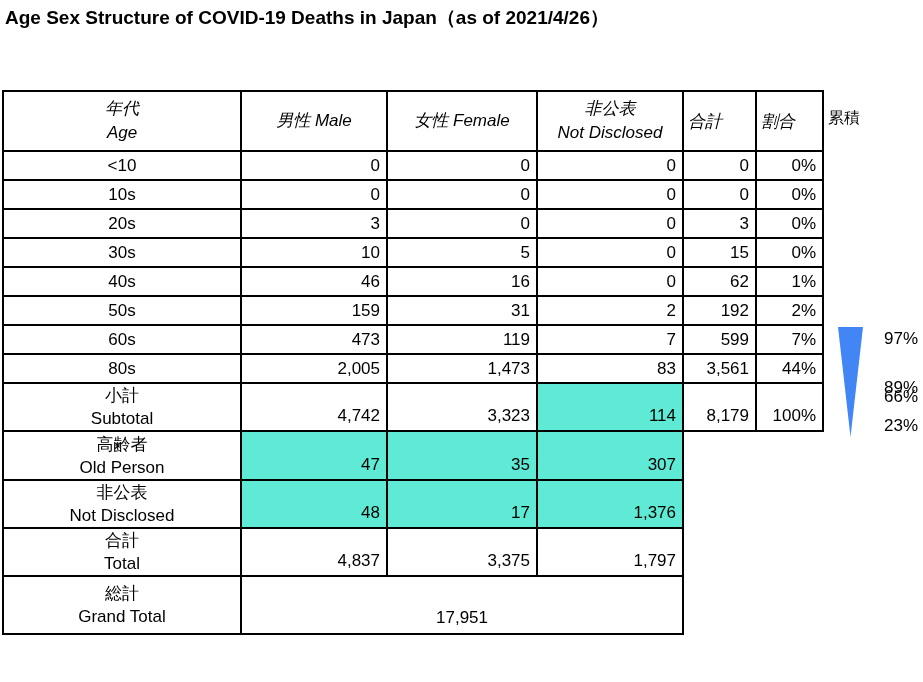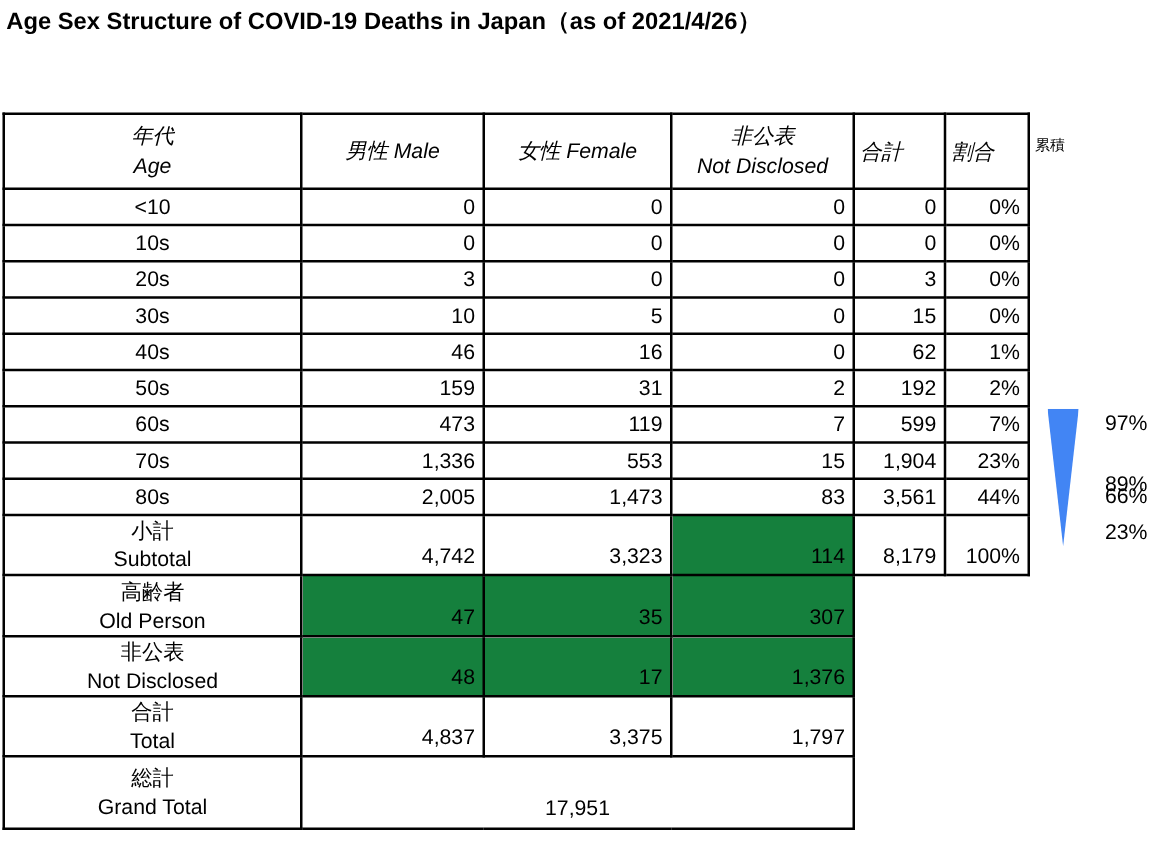--- a/index.html
+++ b/index.html
@@ -19,29 +19,29 @@
   td, th { border:2px solid #000; font-size:17px; font-weight:normal; overflow:hidden; }
   tr.hdr { height:60px;font-style:italic; }
   tr.age-row { height:29px; }
   tr.sum2 { height:48px; }
   th.center { text-align:center; vertical-align:middle; line-height:24px; }
   th.left { text-align:left; vertical-align:middle; padding-left:4px; }
   td.age { text-align:center; vertical-align:middle; }
   td.num { text-align:right; vertical-align:middle; padding-right:6px; }
   tr.sum2 td.num { vertical-align:bottom; padding-bottom:4px; }
   td.label2 { text-align:center; vertical-align:middle; line-height:23px; }
-  td.shade { background:#15803d;padding-left:40px; }
+  td.shade { background:#5eead4;padding-left:40px; }
   td.ghost { border:none; background:transparent; }
   td.grand-val { text-align:center; vertical-align:bottom; padding-bottom:5px; }
   .triangle {
     position:absolute; left:838px; top:327px; width:25px; height:110px;
     background:#4285F4;
     clip-path:polygon(0 0, 100% 0, 50% 100%);
   }
-  .cum-label { position:absolute; left:828px; top:108px; font-size:12px; }
+  .cum-label { position:absolute; left:828px; top:108px; font-size:16px; }
   .cum {
     position:absolute; left:868px; width:50px; height:29px;
     display:flex; align-items:center; justify-content:flex-end; font-size:17px;
   }
   .cum0 { top:324px; } .cum1 { top:353px;margin-top:20px; } .cum2 { top:382px; } .cum3 { top:411px; }
 </style>
 </head>
 <body>
 
 <div class="page">
@@ -126,28 +126,20 @@
   </tr>
         <tr class="age-row">
     <td class="age">60s</td>
     <td class="num">473</td>
     <td class="num">119</td>
     <td class="num">7</td>
     <td class="num">599</td>
     <td class="num">7%</td>
   </tr>
         <tr class="age-row">
-    <td class="age">70s</td>
-    <td class="num">1,336</td>
-    <td class="num">553</td>
-    <td class="num">15</td>
-    <td class="num">1,904</td>
-    <td class="num">23%</td>
-  </tr>
-        <tr class="age-row">
     <td class="age">80s</td>
     <td class="num">2,005</td>
     <td class="num">1,473</td>
     <td class="num">83</td>
     <td class="num">3,561</td>
     <td class="num">44%</td>
   </tr>
       </tbody>
     <tbody>
       <tr class="sum2">

